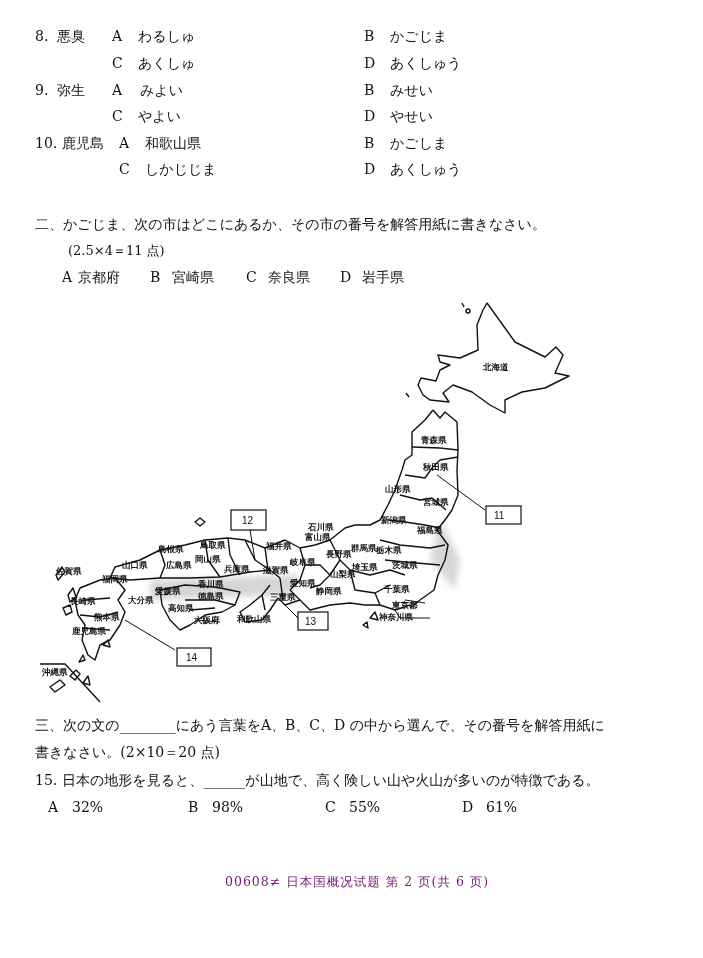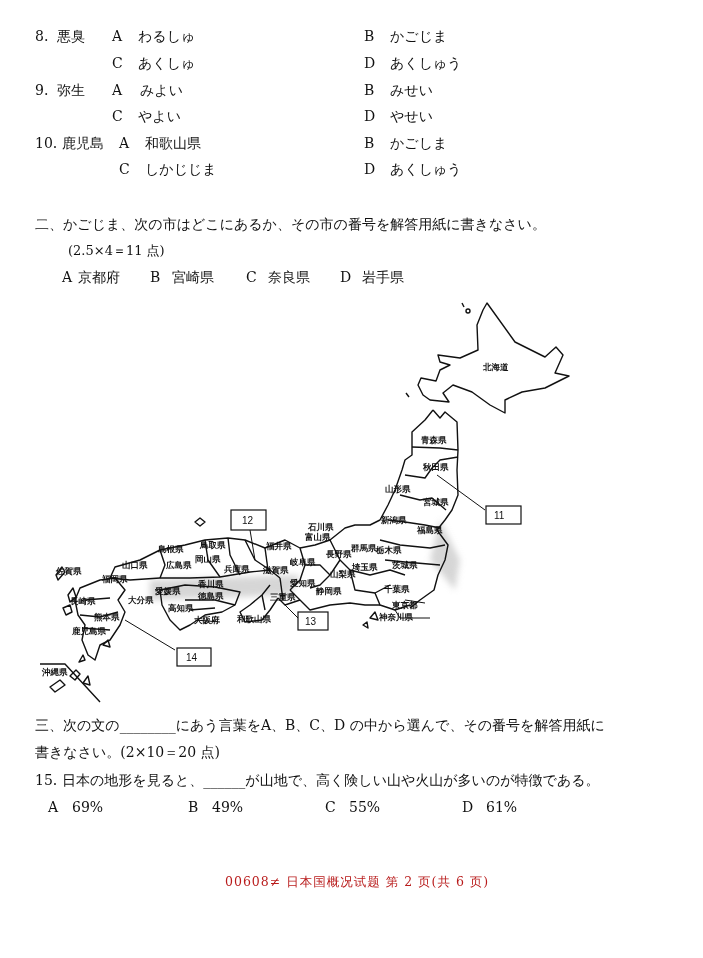--- a/index.html
+++ b/index.html
@@ -1,20 +1,20 @@
 <!DOCTYPE html>
 <html><head>
 <meta charset="utf-8">
 <style>
   html,body{margin:0;padding:0;background:#fff;}
   body{width:703px;height:958px;position:relative;overflow:hidden;
        font-family:"DejaVu Serif","Liberation Serif",serif;color:#111;font-size:14px;}
   .abs{position:absolute;white-space:nowrap;}
   .q{font-size:14px;}
-  .footer{font-size:12.5px;letter-spacing:1px;color:#b91c1c;}
+  .footer{font-size:12.5px;letter-spacing:1px;color:#701a75;}
   svg text{font-family:"DejaVu Sans","Liberation Sans",sans-serif;font-size:8.5px;fill:#111;font-weight:bold;}
   .box{font-family:"Liberation Sans",sans-serif;font-size:10px;font-weight:normal;}
 </style>
 </head>
 <body>
 
 <div>
   <span class="abs q" style="left:35px;top:28px">8.</span>
   <span class="abs q" style="left:57px;top:28px">悪臭</span>
   <span class="abs q" style="left:112px;top:28px">A</span>
@@ -203,22 +203,22 @@
     <text x="42" y="675">沖縄県</text>
   </g>
 </svg>
 
 <span class="abs q" style="left:35px;top:717px">三、次の文の________にあう言葉をA、B、C、D の中から選んで、その番号を解答用紙に</span>
 <span class="abs q" style="left:35px;top:744px">書きなさい。(2×10＝20 点)</span>
 <span class="abs q" style="left:35px;top:772px">15.</span>
 <span class="abs q" style="left:62px;top:772px">日本の地形を見ると、______が山地で、高く険しい山や火山が多いのが特徴である。</span>
 <div>
   <span class="abs q" style="left:48px;top:799px">A</span>
-  <span class="abs q" style="left:72px;top:799px">69%</span>
+  <span class="abs q" style="left:72px;top:799px">32%</span>
   <span class="abs q" style="left:188px;top:799px">B</span>
-  <span class="abs q" style="left:212px;top:799px">49%</span>
+  <span class="abs q" style="left:212px;top:799px">98%</span>
   <span class="abs q" style="left:325px;top:799px">C</span>
   <span class="abs q" style="left:349px;top:799px">55%</span>
   <span class="abs q" style="left:462px;top:799px">D</span>
   <span class="abs q" style="left:486px;top:799px">61%</span>
 </div>
 
 <span class="abs footer" style="left:225px;top:874px">00608≠ 日本国概况试题 第 2 页(共 6 页)</span>
 
 </body></html>

